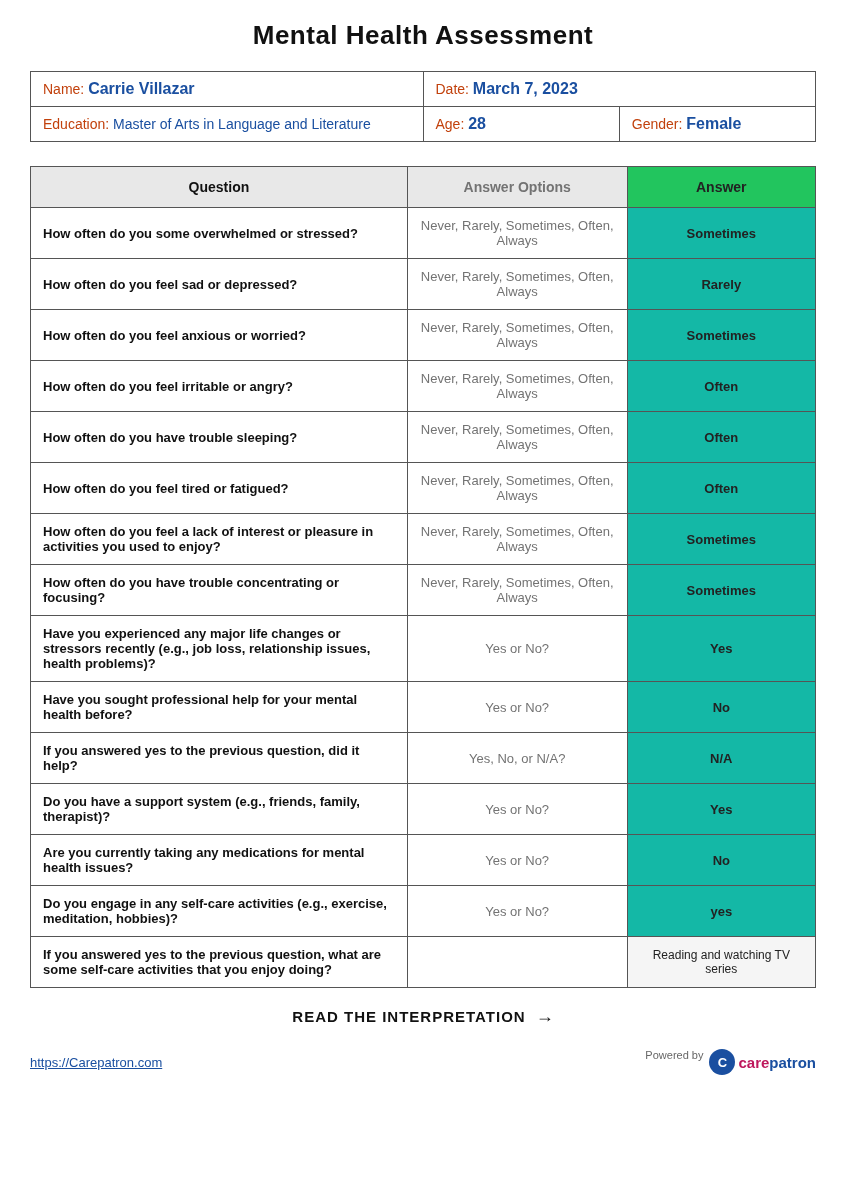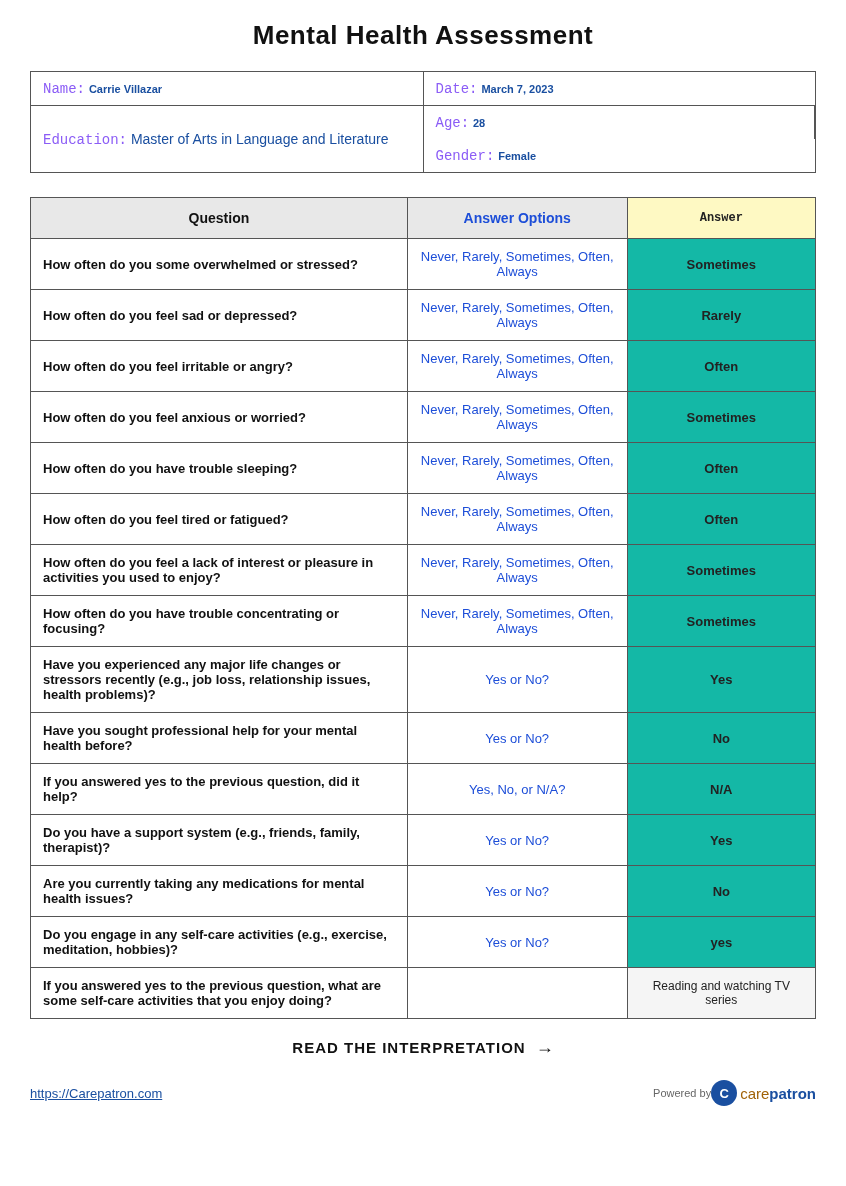--- a/index.html
+++ b/index.html
@@ -23,28 +23,27 @@
       border-collapse: collapse;
       border: 1.5px solid #555;
       margin-bottom: 24px;
     }
     .info-table td {
       border: 1.5px solid #555;
       padding: 8px 12px;
       font-size: 14px;
     }
     .info-label {
-      color: #8b5cf6;
+      color: #c2410c;
       font-weight: normal;
-      font-family: Liberation Mono, monospace;
     }
     .info-value {
       color: #1a4fa0;
       font-weight: bold;
-      font-size: 11px;
+      font-size: 16px;
     }
     .main-table {
       width: 100%;
       border-collapse: collapse;
       border: 1.5px solid #555;
     }
     .main-table th {
       background: #e8e8e8;
       border: 1.5px solid #555;
       padding: 12px 26px;
@@ -59,21 +58,21 @@
       vertical-align: middle;
     }
     .col-question {
       width: 48%;
       font-weight: bold;
       font-size: 13px;
     }
     .col-options {
       width: 28%;
       text-align: center;
-      color: #1d4ed8;
+      color: #737373;
       font-size: 12.5px;
     }
     .col-answer {
       width: 24%;
       text-align: center;
       background: #14b8a6;
       font-size: 20px;
       font-weight: bold;
       color: #222;
     }
@@ -103,21 +102,21 @@
       justify-content: space-between;
       margin-top: 22px;
     }
     .carepatron-link {
       color: #1a4fa0;
       font-size: 13px;
       text-decoration: underline;
     }
     .powered-by-wrap {
       display: flex;
-      align-items: center;
+      gap: 6px;
       font-size: 11px;
       color: #666;
     }
     .carepatron-logo {
       display: flex;
       align-items: center;
       gap: 3px;
       font-size: 15px;
       font-weight: bold;
       color: #1a4fa0;
@@ -128,22 +127,22 @@
       background: #1a4fa0;
       border-radius: 50%;
       display: inline-flex;
       align-items: center;
       justify-content: center;
       color: white;
       font-size: 13px;
       font-weight: bold;
     }
     .logo-care {
-      color: #a16207;
-      font-weight: normal;
+      color: #be185d;
+      font-weight: bold;
     }
     .logo-patron {
       color: #1a4fa0;
       font-weight: bold;
     }
   </style>
 </head>
 <body>
 
 <h1>Mental Health Assessment</h1>
@@ -158,62 +157,62 @@
     <td style="width:50%">
       <span class="info-label">Date:</span>
       <span class="info-value">March 7, 2023</span>
     </td>
   </tr>
   <tr>
     <td>
       <span class="info-label">Education:</span>
       <span style="color:#1a4fa0; font-size:14px;">Master of Arts in Language and Literature</span>
     </td>
-    <td style="display:flex; border:none; padding:0;flex-direction:column;">
+    <td style="display:flex; border:none; padding:0;">
       <div style="flex:1; border-right:1.5px solid #555; padding:8px 12px;">
         <span class="info-label">Age:</span>
         <span class="info-value">28</span>
       </div>
       <div style="flex:1; padding:8px 12px;">
         <span class="info-label">Gender:</span>
         <span class="info-value">Female</span>
       </div>
     </td>
   </tr>
 </tbody>
   </table>
 
 <table class="main-table">
   <thead>
     <tr>
       <th class="col-question">Question</th>
       <th class="col-options">Answer Options</th>
-      <th class="col-answer" style="background:#fef9c3; font-size:12px;font-family:Liberation Mono, monospace;">Answer</th>
+      <th class="col-answer" style="background:#22c55e; font-size:14px;">Answer</th>
     </tr>
   </thead>
   <tbody id="assessment-tbody">
   <tr>
         <td class="col-question">How often do you some overwhelmed or stressed?</td>
         <td class="col-options">Never, Rarely, Sometimes, Often, Always</td>
         <td class="col-answer">Sometimes</td>
       </tr>
       <tr>
         <td class="col-question">How often do you feel sad or depressed?</td>
         <td class="col-options">Never, Rarely, Sometimes, Often, Always</td>
         <td class="col-answer">Rarely</td>
       </tr>
       <tr>
+        <td class="col-question">How often do you feel anxious or worried?</td>
+        <td class="col-options">Never, Rarely, Sometimes, Often, Always</td>
+        <td class="col-answer">Sometimes</td>
+      </tr>
+      <tr>
         <td class="col-question">How often do you feel irritable or angry?</td>
         <td class="col-options">Never, Rarely, Sometimes, Often, Always</td>
         <td class="col-answer">Often</td>
-      </tr>
-      <tr>
-        <td class="col-question">How often do you feel anxious or worried?</td>
-        <td class="col-options">Never, Rarely, Sometimes, Often, Always</td>
-        <td class="col-answer">Sometimes</td>
       </tr>
       <tr>
         <td class="col-question">How often do you have trouble sleeping?</td>
         <td class="col-options">Never, Rarely, Sometimes, Often, Always</td>
         <td class="col-answer">Often</td>
       </tr>
       <tr>
         <td class="col-question">How often do you feel tired or fatigued?</td>
         <td class="col-options">Never, Rarely, Sometimes, Often, Always</td>
         <td class="col-answer">Often</td>

